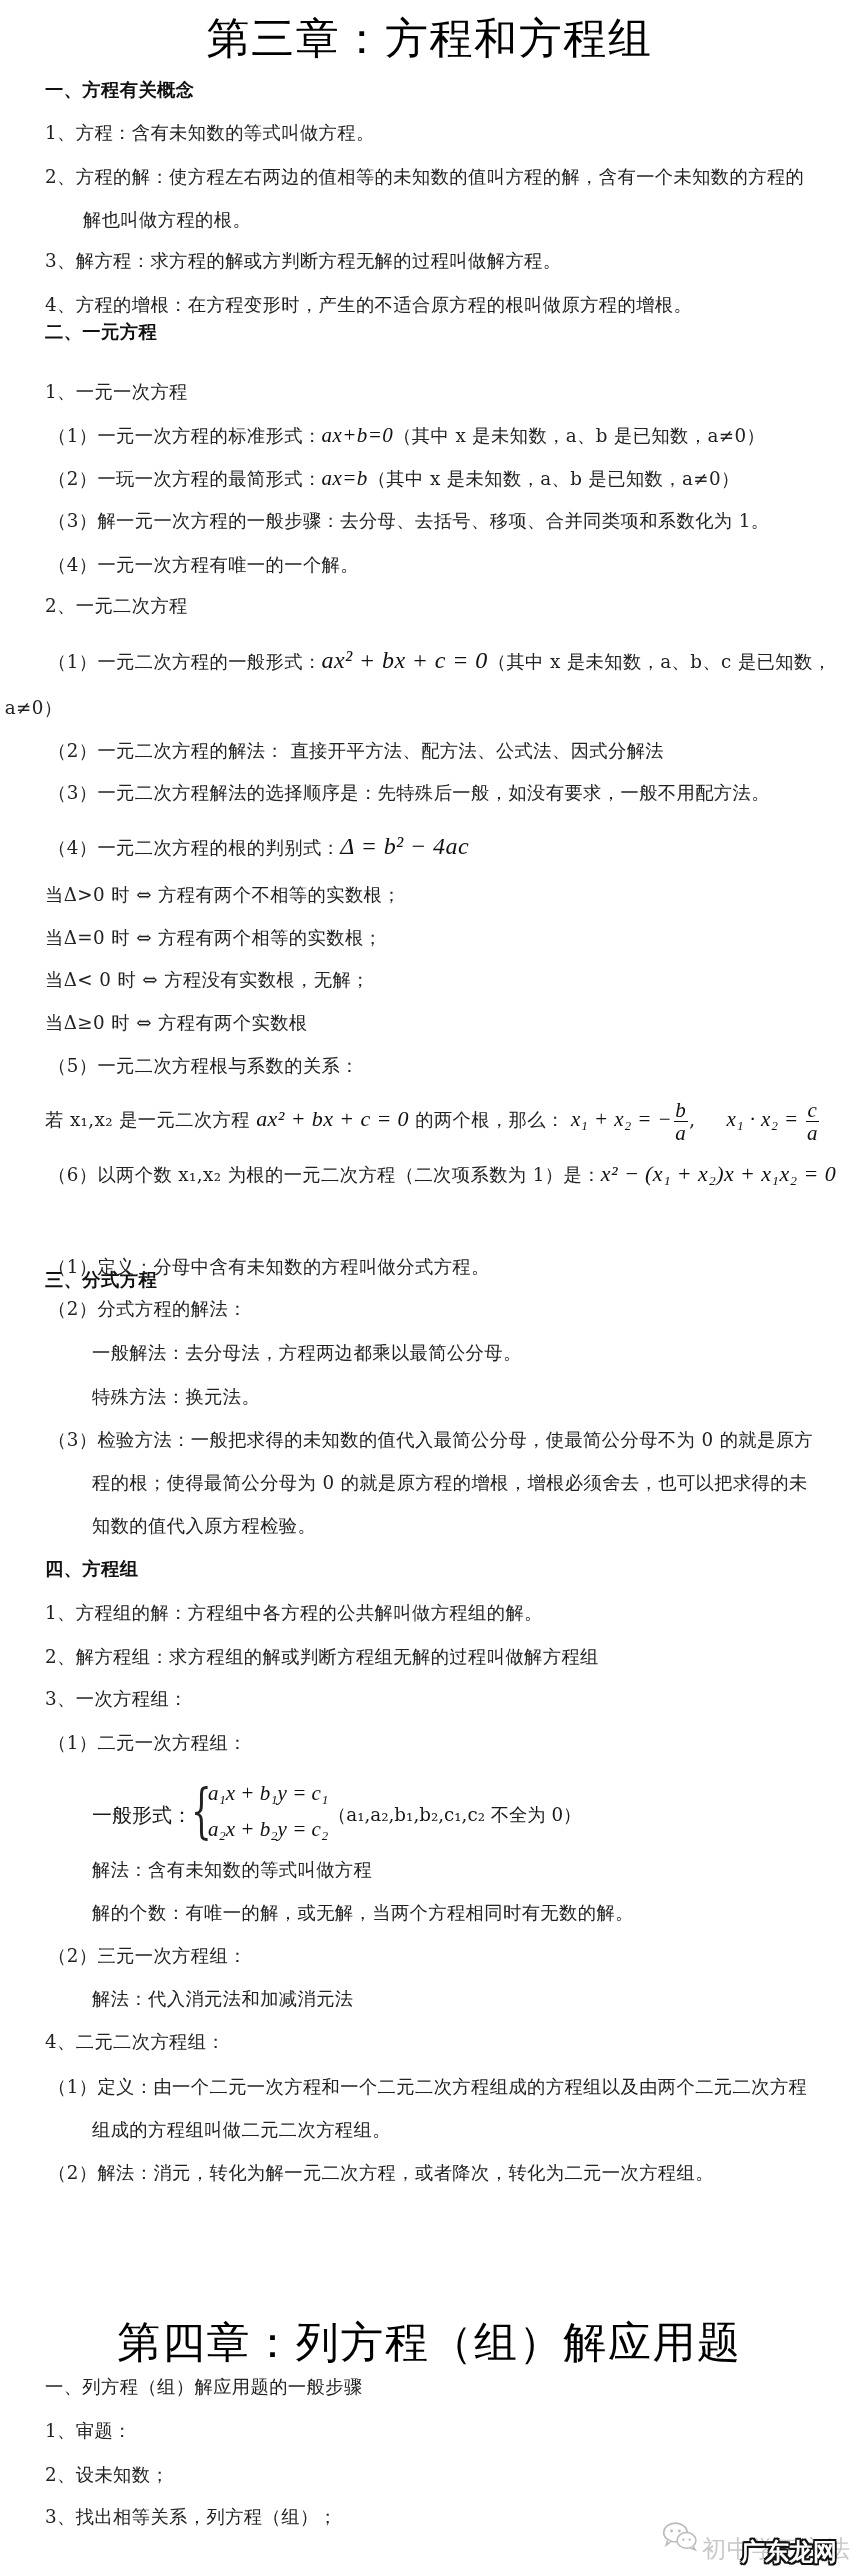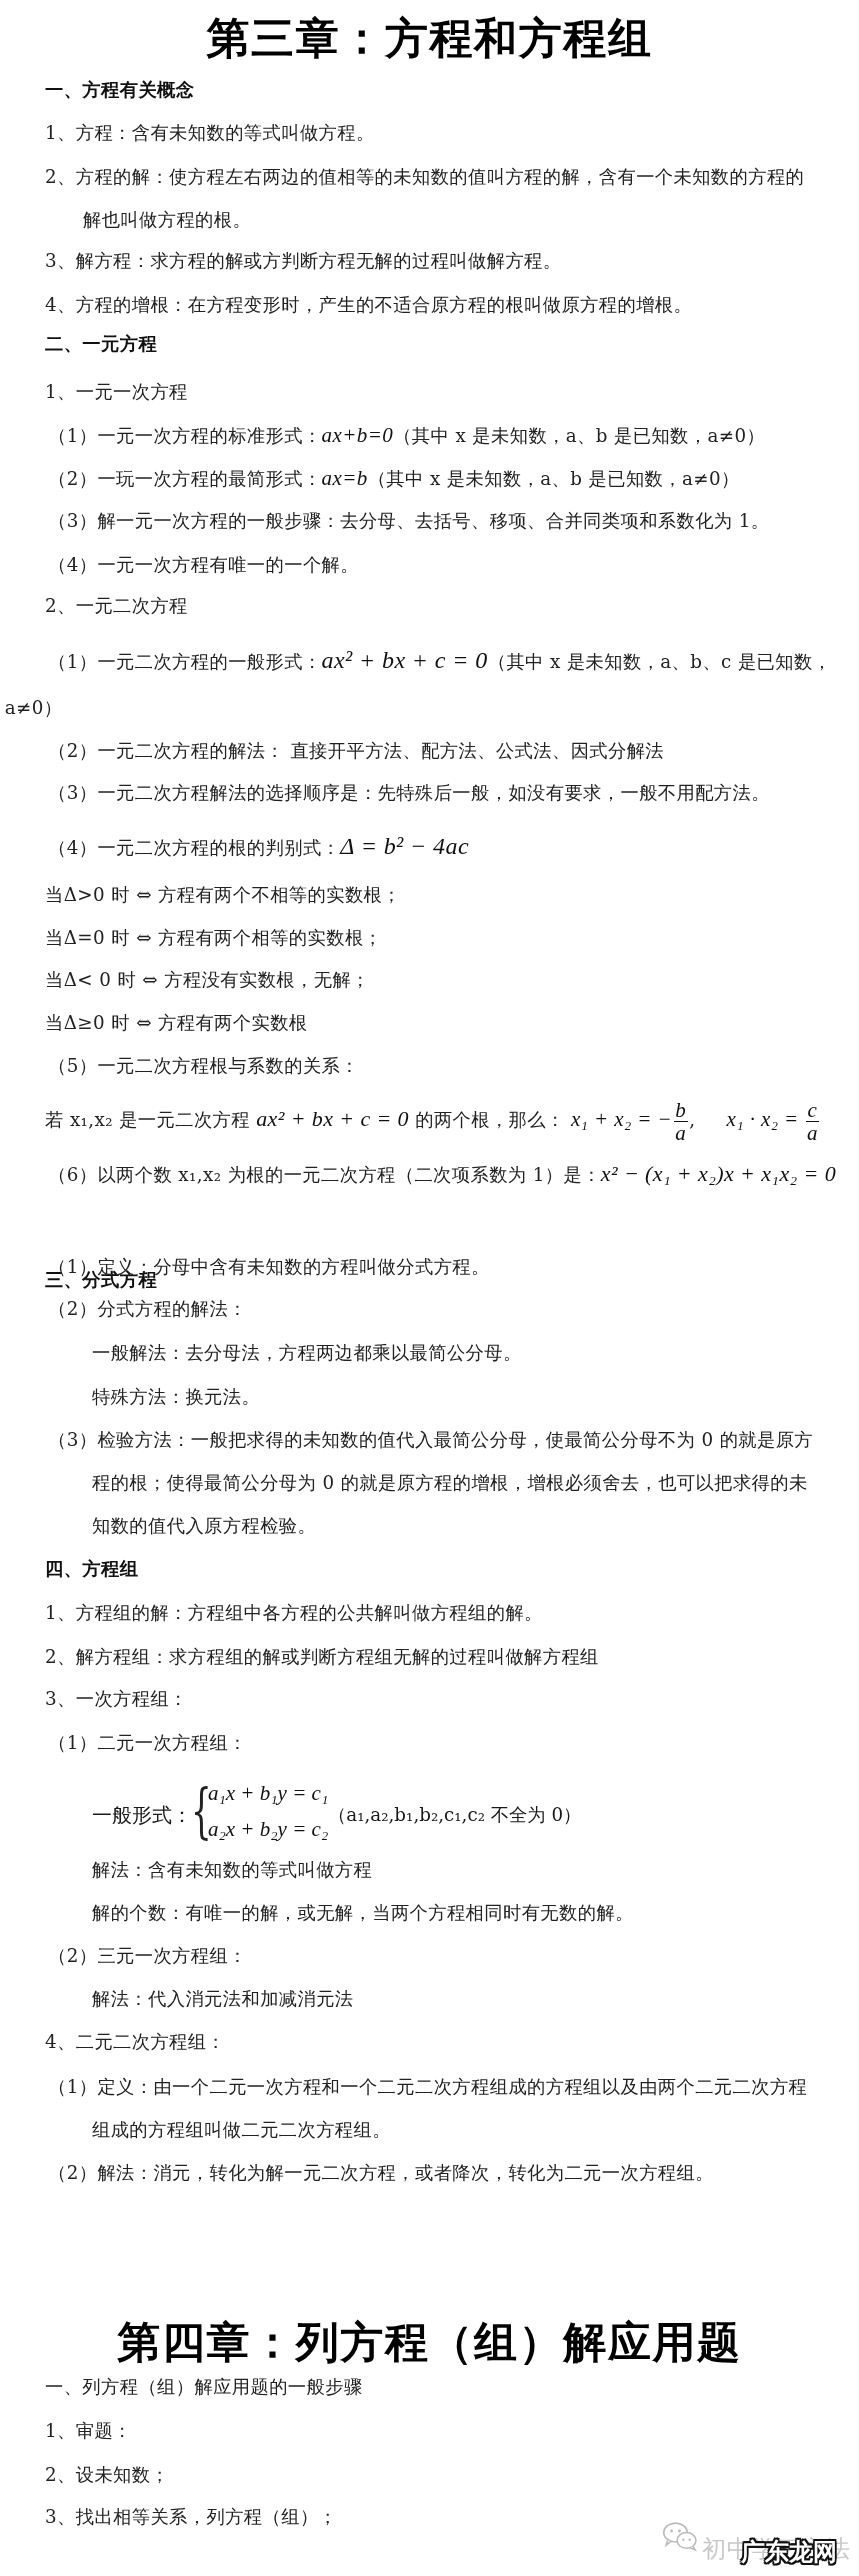--- a/index.html
+++ b/index.html
@@ -14,21 +14,21 @@
     color: #222;
   }
   .x0 { left: 45px; }
   .x1 { left: 48px; }
   .x2 { left: 92px; }
   .x3 { left: 83px; }
   .xa { left: 4.8px; }
   .chapter {
     position: absolute; left: 0; width: 859px; text-align: center;
     font-family: "DejaVu Sans", "Liberation Sans", sans-serif;
-    font-weight: bold; font-size: 43px; line-height: 51px; color: #000;
+    font-weight: normal; font-size: 43px; line-height: 51px; color: #000;
     letter-spacing: 1.6px;
   }
   .sec { font-weight: bold; color: #111; }
   .math { font-family: "Liberation Serif", "DejaVu Serif", serif; font-style: italic; font-size: 21px; color: #111; }
   .frac { display: inline-block; vertical-align: middle; text-align: center; margin: 0 1.6px; }
   .frac .n { display: block; border-bottom: 1.2px solid #111; padding: 0 1.6px; line-height: 22px; }
   .frac .d { display: block; line-height: 22px; }
   .sys { position: absolute; left: 92px; top: 1784px; height: 60px; }
   .sys .label { position: absolute; left: 0; top: 17.5px; font-size: 20px; white-space: nowrap; }
   .sys .brace { position: absolute; left: 99px; top: -4.8px; font-size: 59px; line-height: 64px; font-family: "DejaVu Serif", serif; font-weight: 100; color: #222; transform: scaleX(0.55); transform-origin: left; }
@@ -49,21 +49,21 @@
 
 <div class="chapter" style="top:12.7px">第三章：方程和方程组</div>
 
 <div class="ln x0 sec" style="top:78px">一、方程有关概念</div>
 <div class="ln x0" style="top:121px">1、方程：含有未知数的等式叫做方程。</div>
 <div class="ln x0" style="top:165px">2、方程的解：使方程左右两边的值相等的未知数的值叫方程的解，含有一个未知数的方程的</div>
 <div class="ln x3" style="top:208px">解也叫做方程的根。</div>
 <div class="ln x0" style="top:249px">3、解方程：求方程的解或方判断方程无解的过程叫做解方程。</div>
 <div class="ln x0" style="top:293px">4、方程的增根：在方程变形时，产生的不适合原方程的根叫做原方程的增根。</div>
 
-<div class="ln x0 sec" style="top:332px">二、一元方程</div>
+<div class="ln x0 sec" style="top:320px">二、一元方程</div>
 <div class="ln x0" style="top:380px">1、一元一次方程</div>
 
 <div class="ln x1" style="top:423px">
   <span>（1）一元一次方程的标准形式：</span><span class="math">ax+b=0</span><span>（其中 x 是未知数，a、b 是已知数，a≠0）</span>
 </div>
 <div class="ln x1" style="top:466px">
   <span>（2）一玩一次方程的最简形式：</span><span class="math">ax=b</span><span>（其中 x 是未知数，a、b 是已知数，a≠0）</span>
 </div>
 <div class="ln x1" style="top:509px">（3）解一元一次方程的一般步骤：去分母、去括号、移项、合并同类项和系数化为 1。</div>
 <div class="ln x1" style="top:553px">（4）一元一次方程有唯一的一个解。</div>

